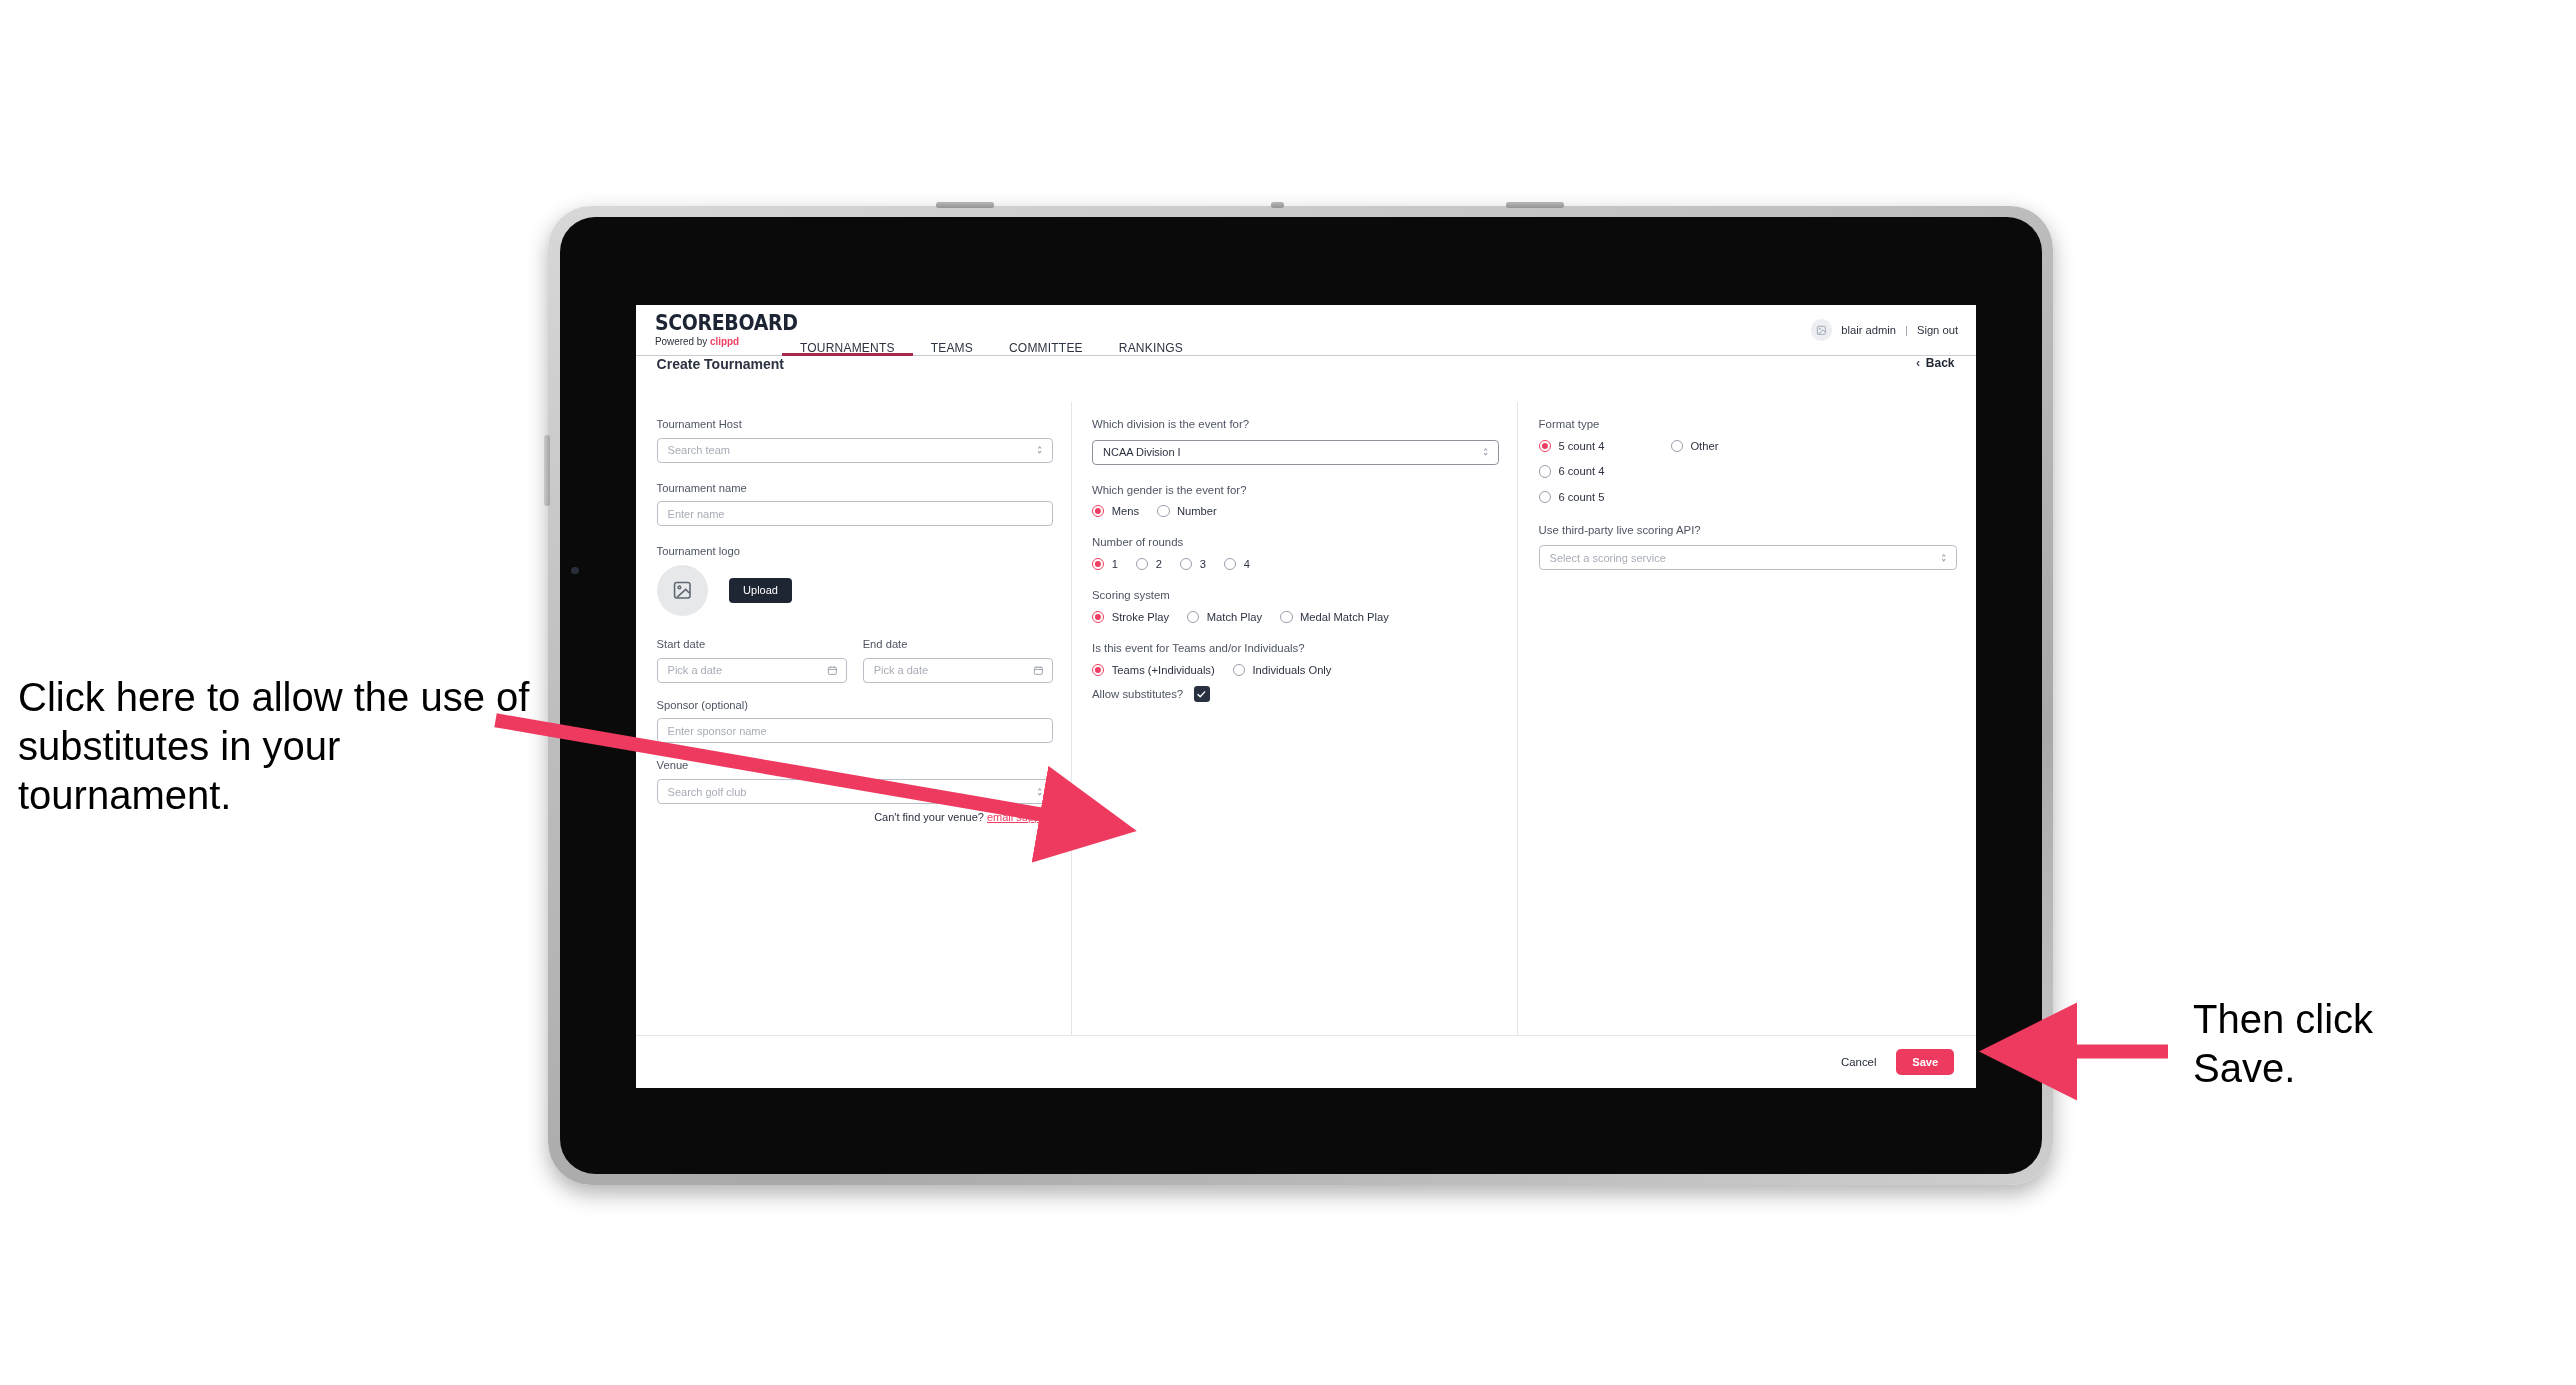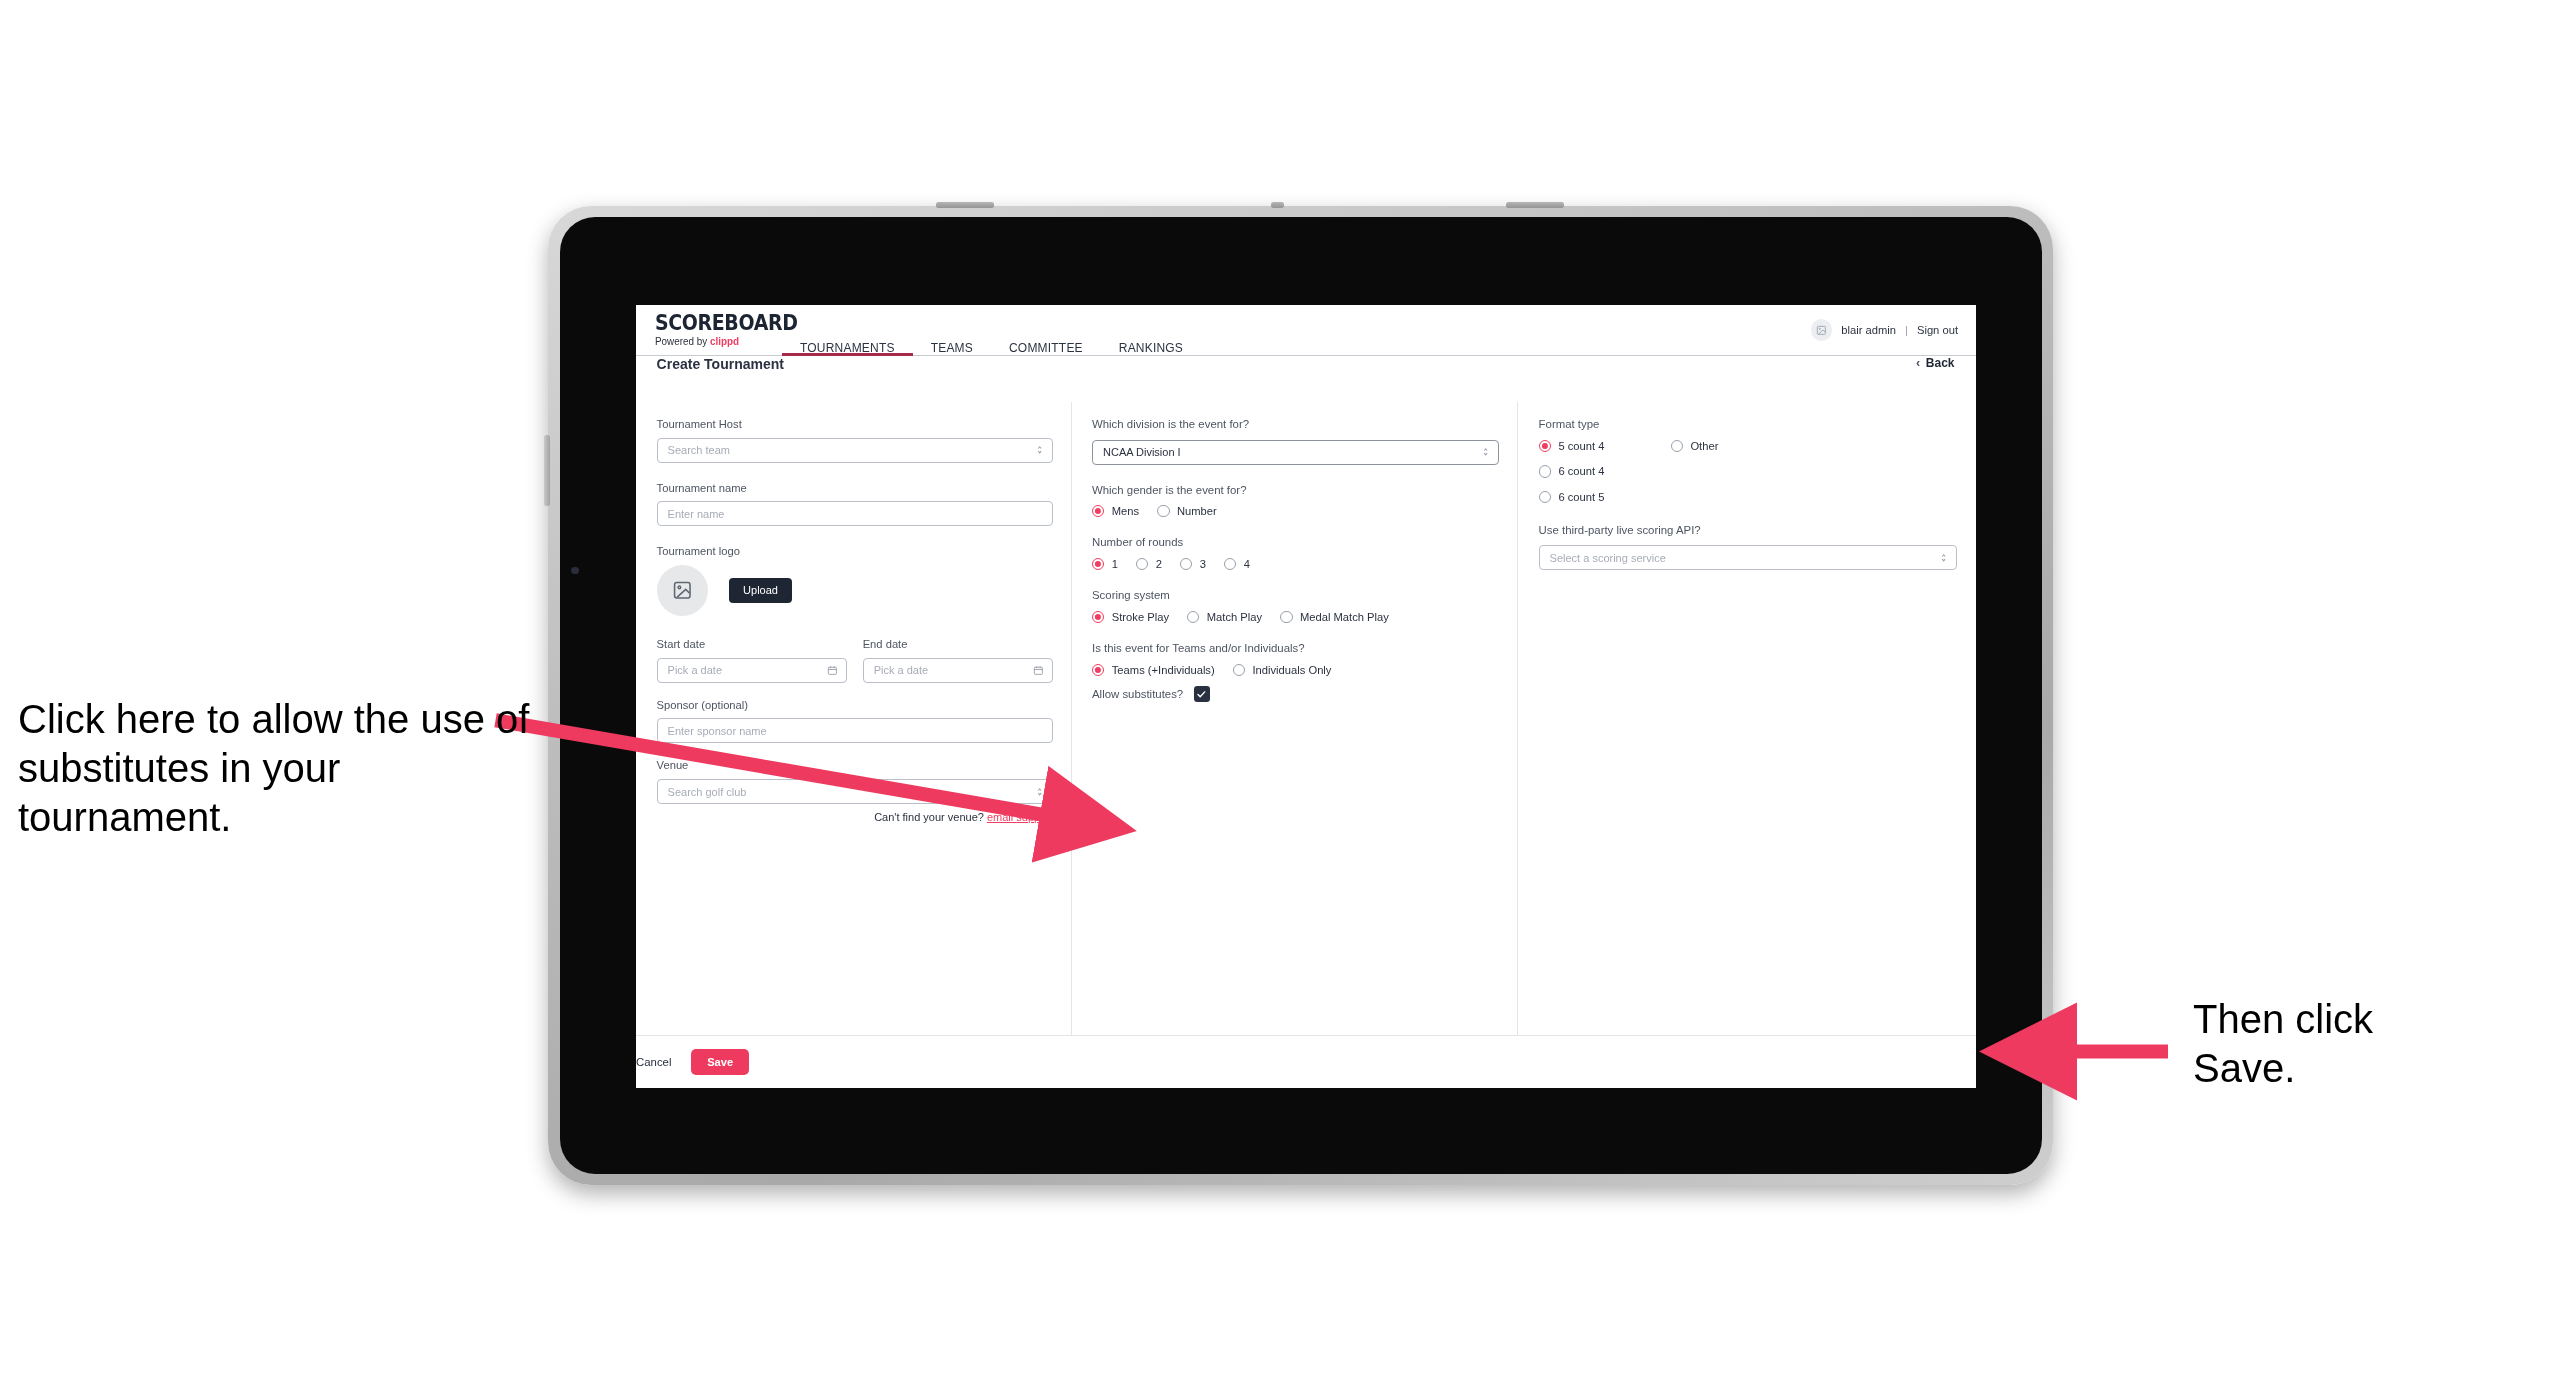--- a/index.html
+++ b/index.html
@@ -176,35 +176,35 @@
   }
 
   
   #format-grid { display:flex; }
   #format-col-a { width: 132px; }
 
   
   #appfooter {
     position:absolute; left:0; right:0; bottom:0; height:53px;
     border-top:0.8px solid #e3e5e9; background:#fff;
-    display:flex; align-items:center; 
+    display:flex; align-items:center; justify-content:flex-end;
     gap: 20px; padding-right: 22px;
   }
   #cancel-btn { font-size:11.4px; color:#1f2633; cursor:pointer; }
   #save-btn {
     background:#ee3a5f; color:#fff; font-size:11.2px; font-weight:600;
     padding: 6.6px 15.7px; border-radius:5px; cursor:pointer;
   }
 
   
   .anno {
     position:absolute; color:#000; line-height:1.22;
     font-family: "Liberation Sans", sans-serif;
   }
-  #anno-left { left: 18px; top: 695px; width: 529px; font-size: 40px; }
+  #anno-left { left: 18px; top: 673px; width: 529px; font-size: 40px; }
   #anno-right { left: 2193px; top: 995px; width: 355px; font-size: 40px; }
   #anno-right .b { font-weight: 400; }
   #arrows { position:absolute; left:0; top:0; width:2576px; height:1386px;
             pointer-events:none; }
 </style>
 </head>
 <body>
 
 <div id="stage">
 

